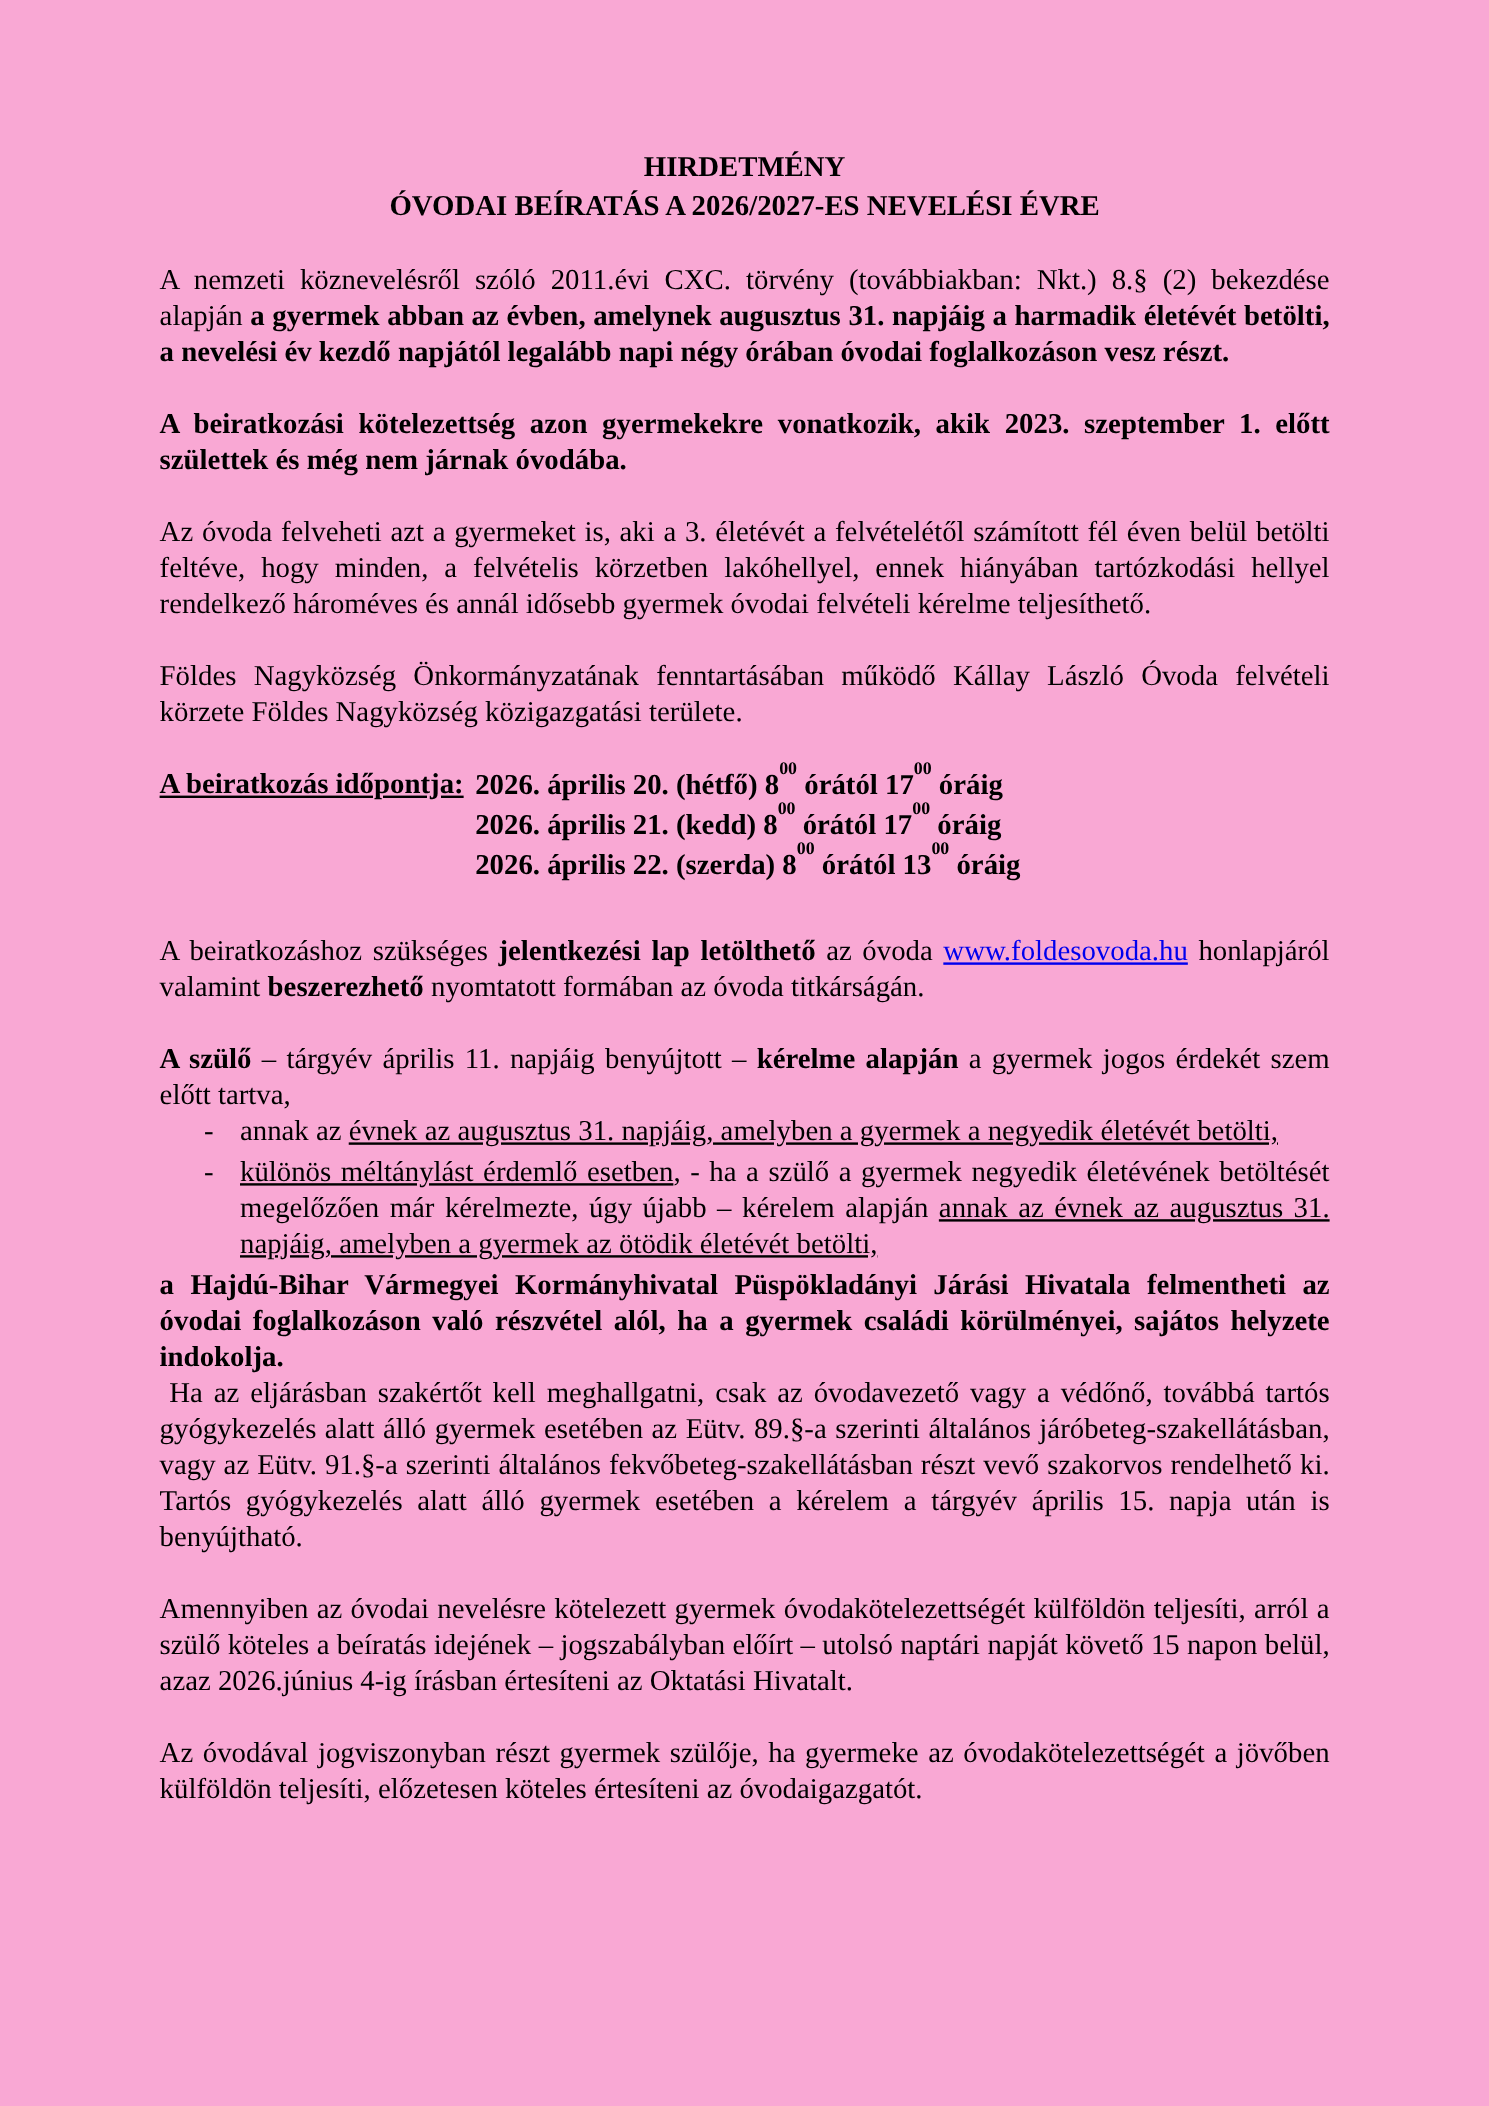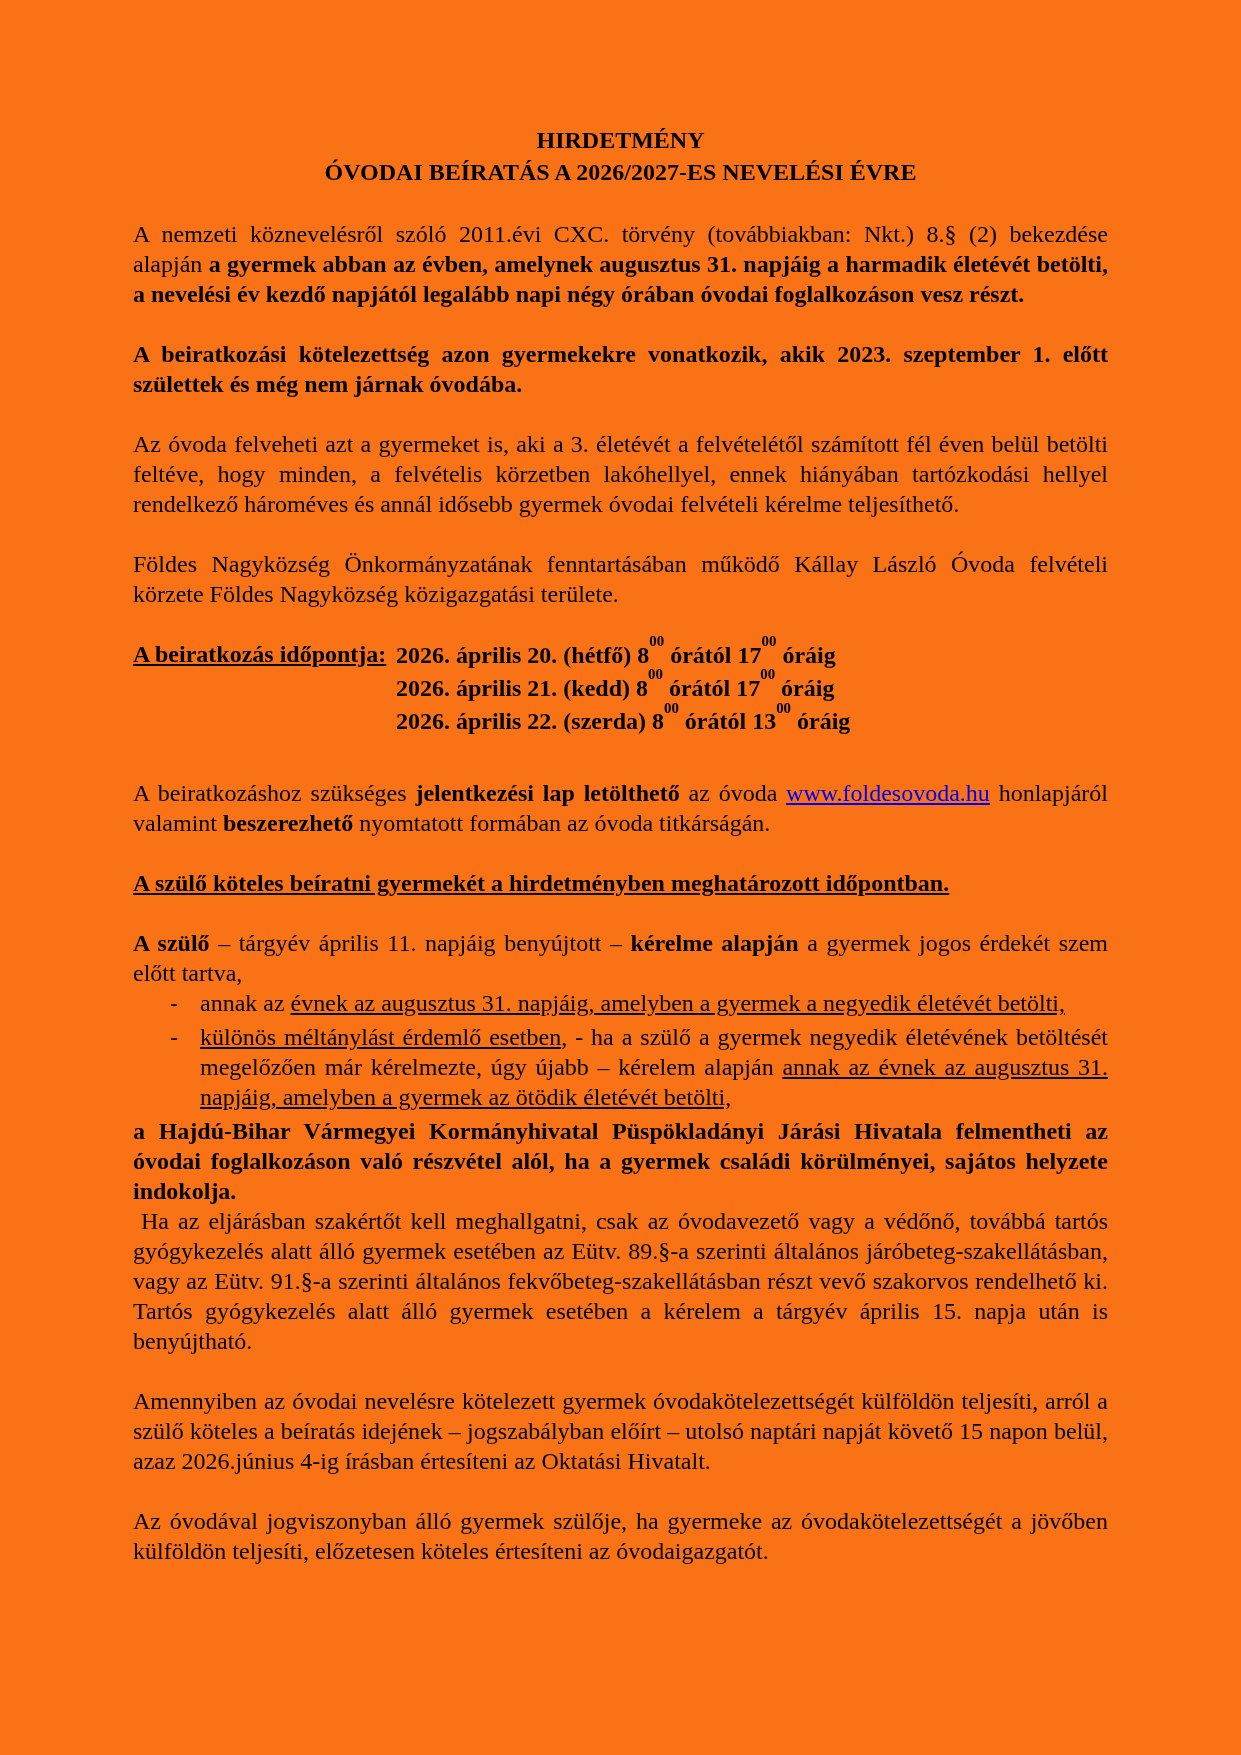--- a/index.html
+++ b/index.html
@@ -4,21 +4,21 @@
 <style>
   html, body {
     margin: 0;
     padding: 0;
     background: #ffffff;
   }
   .page {
     width: 1241px;
     height: 1755px;
     box-sizing: border-box;
-    background: #f97316;
+    background: #f9a8d4;
     color: #000000;
     padding: 124px 133px 0 133px;
     font-family: "Liberation Serif", "DejaVu Serif", serif;
     font-size: 24px;
     line-height: 1.25;
     overflow: hidden;
   }
   .title-block {
     text-align: center;
     font-weight: bold;
@@ -100,30 +100,29 @@
     <div class="schedule-rows">
       <div><span>2026. április 20. (hétfő) 8</span><sup class="hrs">00</sup><span> órától 17</span><sup class="hrs">00</sup><span> óráig</span></div>
       <div><span>2026. április 21. (kedd) 8</span><sup class="hrs">00</sup><span> órától 17</span><sup class="hrs">00</sup><span> óráig</span></div>
       <div><span>2026. április 22. (szerda) 8</span><sup class="hrs">00</sup><span> órától 13</span><sup class="hrs">00</sup><span> óráig</span></div>
     </div>
   </div>
 
 
   <p class="para"><span>A beiratkozáshoz szükséges </span><span class="b">jelentkezési lap letölthető</span><span> az óvoda </span><a class="doclink">www.foldesovoda.hu</a><span> honlapjáról valamint </span><span class="b">beszerezhető</span><span> nyomtatott formában az óvoda titkárságán.</span></p>
 
-  <p class="para b u">A szülő köteles beíratni gyermekét a hirdetményben meghatározott időpontban.</p>
 
   <p class="para tight"><span class="b">A szülő</span><span> – tárgyév április 11. napjáig benyújtott – </span><span class="b">kérelme alapján</span><span> a gyermek jogos érdekét szem előtt tartva,</span></p>
 
   <div class="dash-list">
     <div class="dash-item"><span class="marker">-</span><span>annak az </span><span class="u">évnek az augusztus 31. napjáig, amelyben a gyermek a negyedik életévét betölti,</span></div>
     <div class="dash-item"><span class="marker">-</span><span class="u">különös méltánylást érdemlő esetben</span><span>, - ha a szülő a gyermek negyedik életévének betöltését megelőzően már kérelmezte, úgy újabb – kérelem alapján </span><span class="u">annak az évnek az augusztus 31. napjáig, amelyben a gyermek az ötödik életévét betölti,</span></div>
   </div>
 
   <p class="para tight b">a Hajdú-Bihar Vármegyei Kormányhivatal Püspökladányi Járási Hivatala felmentheti az óvodai foglalkozáson való részvétel alól, ha a gyermek családi körülményei, sajátos helyzete indokolja.</p>
 
   <p class="para indent1">Ha az eljárásban szakértőt kell meghallgatni, csak az óvodavezető vagy a védőnő, továbbá tartós gyógykezelés alatt álló gyermek esetében az Eütv. 89.§-a szerinti általános járóbeteg-szakellátásban, vagy az Eütv. 91.§-a szerinti általános fekvőbeteg-szakellátásban részt vevő szakorvos rendelhető ki. Tartós gyógykezelés alatt álló gyermek esetében a kérelem a tárgyév április 15. napja után is benyújtható.</p>
 
   <p class="para">Amennyiben az óvodai nevelésre kötelezett gyermek óvodakötelezettségét külföldön teljesíti, arról a szülő köteles a beíratás idejének – jogszabályban előírt – utolsó naptári napját követő 15 napon belül, azaz 2026.június 4-ig írásban értesíteni az Oktatási Hivatalt.</p>
 
-  <p class="para">Az óvodával jogviszonyban álló gyermek szülője, ha gyermeke az óvodakötelezettségét a jövőben külföldön teljesíti, előzetesen köteles értesíteni az óvodaigazgatót.</p>
+  <p class="para">Az óvodával jogviszonyban részt gyermek szülője, ha gyermeke az óvodakötelezettségét a jövőben külföldön teljesíti, előzetesen köteles értesíteni az óvodaigazgatót.</p>
 
 </div>
 
 </body></html>

